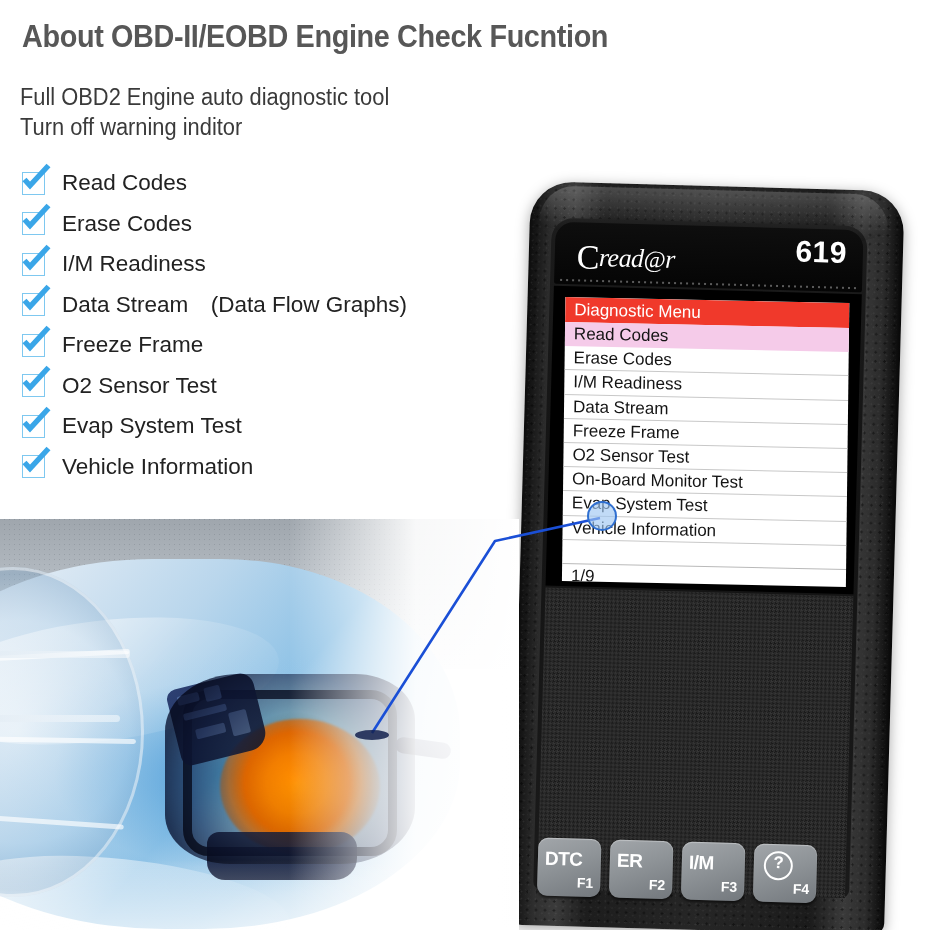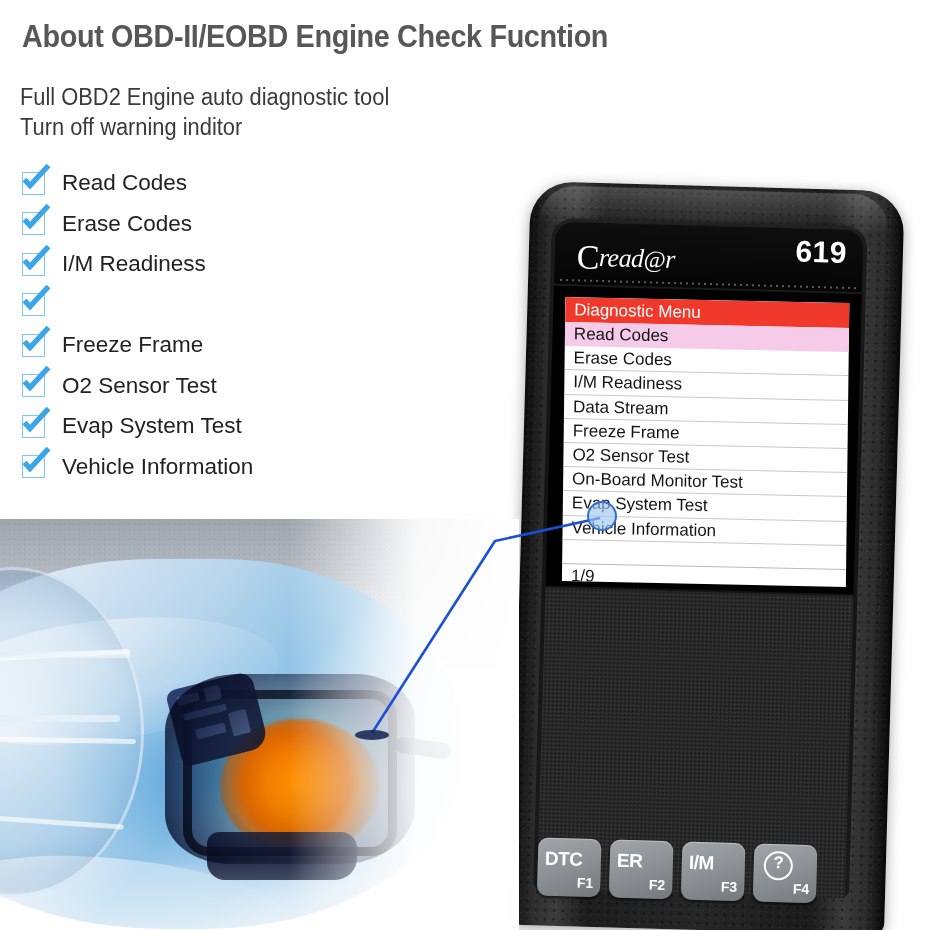--- a/index.html
+++ b/index.html
@@ -508,20 +508,21 @@
     </span>
     <span class="feature-label">I/M Readiness</span>
   </div>
 
   <div class="feature-row">
     <span class="check-box">
       <svg viewBox="0 0 30 30">
           <path d="M3.5 15.5 L9 21.5 L27.5 1.5" fill="none" stroke="#3aa6e8" stroke-width="5.4" stroke-linecap="butt" stroke-linejoin="miter"></path>
         </svg>
     </span>
+    <span class="feature-label">Data Stream　(Data Flow Graphs)</span>
   </div>
 
   <div class="feature-row">
     <span class="check-box">
       <svg viewBox="0 0 30 30">
           <path d="M3.5 15.5 L9 21.5 L27.5 1.5" fill="none" stroke="#3aa6e8" stroke-width="5.4" stroke-linecap="butt" stroke-linejoin="miter"></path>
         </svg>
     </span>
     <span class="feature-label">Freeze Frame</span>
   </div>

